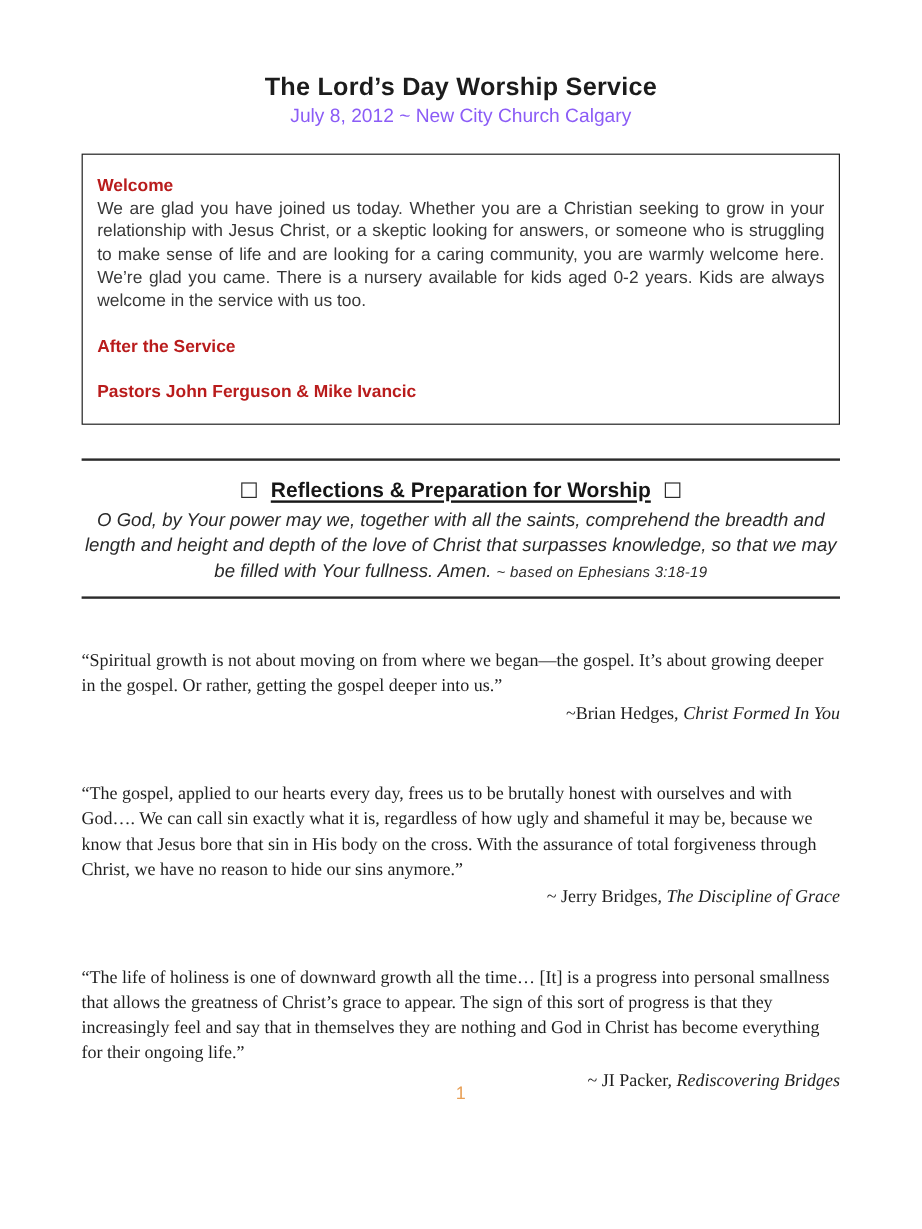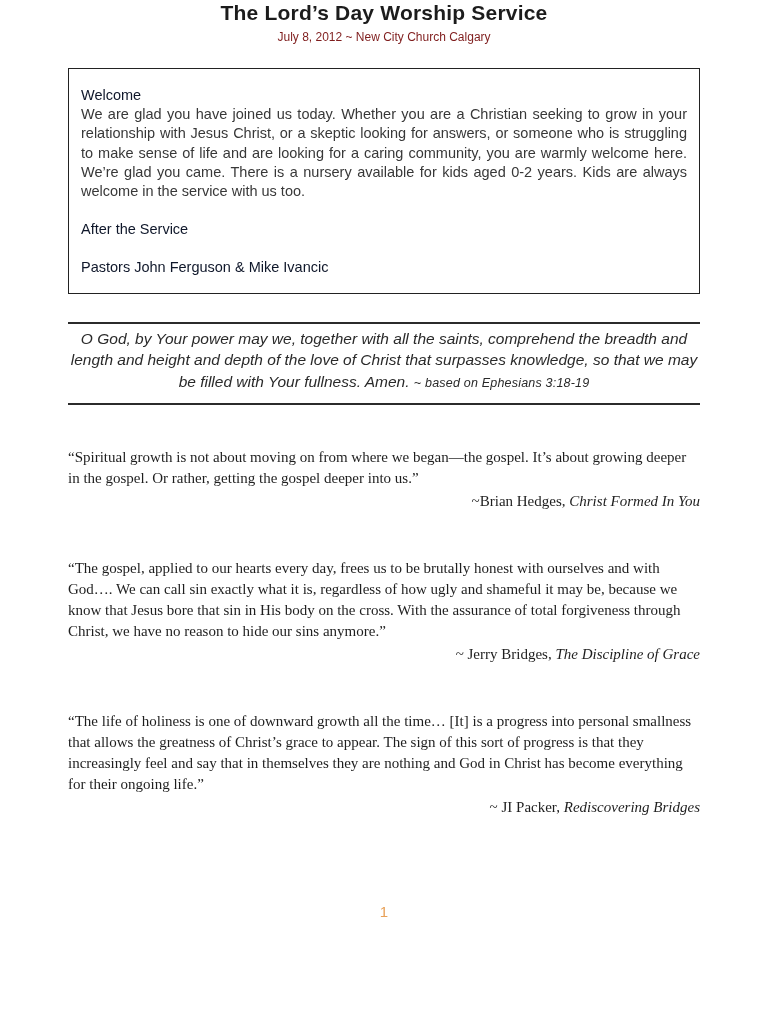--- a/index.html
+++ b/index.html
@@ -14,45 +14,45 @@
   }
   .page {
     position: absolute;
     inset: 0;
     background: #ffffff;
   }
   .content {
     margin: 0 68px;
     width: 632px;
   }
-  .doc-header { text-align: center; }
+  .doc-header { text-align: center; margin-top: 60px; }
   .doc-title {
     font-size: 21px;
     font-weight: bold;
     color: #1c1c1c;
     letter-spacing: 0.2px;
     line-height: 25px;
   }
   .doc-subtitle {
-    font-size: 12px;
-    color: #7f1d1d;
+    font-size: 16px;
+    color: #8b5cf6;
     margin-top: 3px;
     line-height: 19px;
   }
   .welcome-box {
     margin-top: 21px;
     border: 1.5px solid #222222;
     padding: 17px 12px 15px 12px;
     font-size: 14.5px;
     line-height: 19.2px;
     color: #383838;
   }
   .box-heading {
-    font-weight: normal;
-    color: #0f172a;
+    font-weight: bold;
+    color: #b91c1c;
     font-size: 14.5px;
   }
   .box-para { text-align: justify; }
   .box-gap { height: 19px; }
   .divider {
     height: 2px;
     background: #2b2b2b;
     width: 632px;
   }
   .divider-top { margin-top: 28px; }
@@ -134,20 +134,25 @@
       <div class="box-heading">Welcome</div>
       <div class="box-para">We are glad you have joined us today. Whether you are a Christian seeking to grow in your relationship with Jesus Christ, or a skeptic looking for answers, or someone who is struggling to make sense of life and are looking for a caring community, you are warmly welcome here.  We’re glad you came. There is a nursery available for kids aged 0-2 years. Kids are always welcome in the service with us too.</div>
       <div class="box-gap"></div>
       <div class="box-heading">After the Service</div>
       <div class="box-gap"></div>
       <div class="box-heading">Pastors John Ferguson &amp; Mike Ivancic</div>
     </div>
 
     <div class="divider divider-top"></div>
 
+    <div class="reflect-heading">
+      <span class="checkbox"></span>
+      <span class="heading-text">Reflections &amp; Preparation for Worship</span>
+      <span class="checkbox"></span>
+    </div>
 
     <div class="prayer">
       <span>O God, by Your power may we, together with all the saints, comprehend the breadth and length and height and depth of the love of Christ that surpasses knowledge, so that we may be filled with Your fullness.  Amen.  </span>
       <span class="citation">~ based on Ephesians 3:18-19</span>
     </div>
 
     <div class="divider divider-bottom"></div>
 
     <div class="quotes">
 

